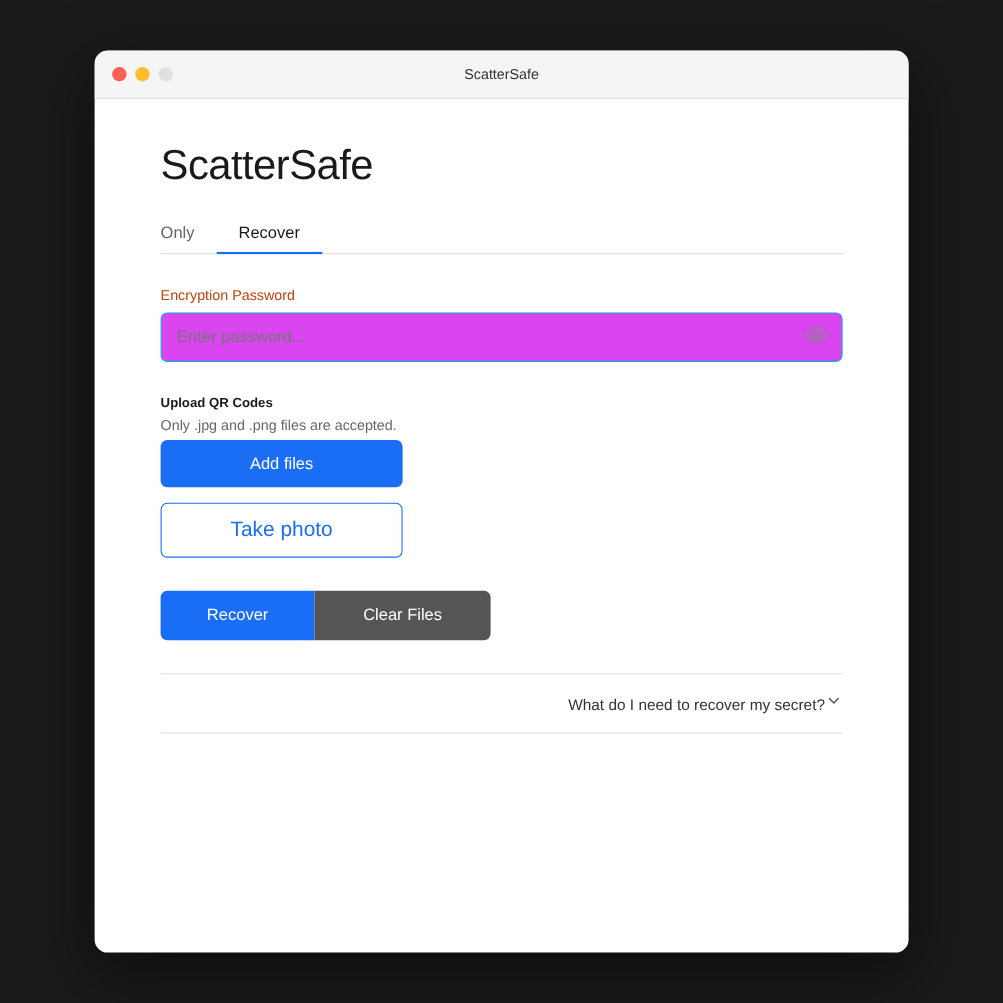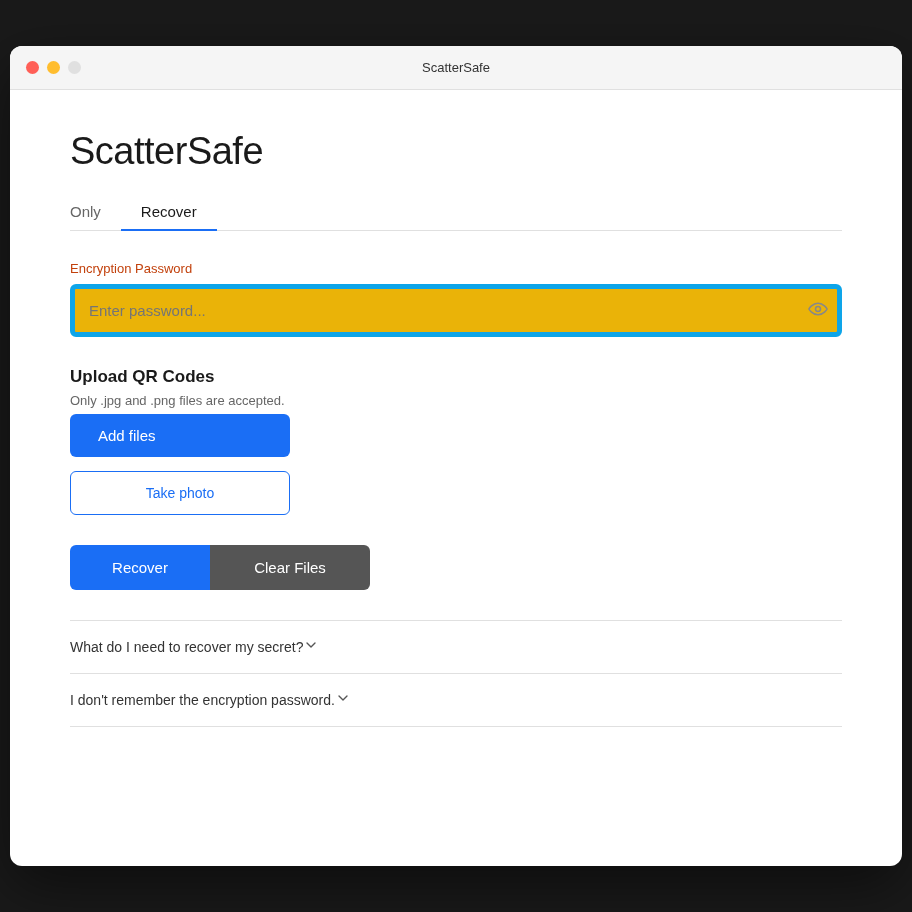--- a/index.html
+++ b/index.html
@@ -7,21 +7,21 @@
     body {
       background: #1a1a1a;
       display: flex;
       align-items: center;
       justify-content: center;
       min-height: 100vh;
       font-family: -apple-system, BlinkMacSystemFont, 'Helvetica Neue', Arial, sans-serif;
     }
 
     .window {
-      width: 892px;
+      width: 740px;
       min-height: 820px;
       background: #ffffff;
       border-radius: 12px;
       box-shadow: 0 20px 60px rgba(0,0,0,0.5);
       overflow: hidden;
       display: flex;
       flex-direction: column;
     }
 
     .titlebar {
@@ -116,39 +116,39 @@
     }
 
     .password-wrapper {
       position: relative;
       margin-bottom: 30px;
     }
 
     .password-input {
       width: 100%;
       padding: 13px 44px 13px 14px;
-      border: 5px solid #0ea5e9;
+      border: 1px solid #0ea5e9;
       border-radius: 6px;
       font-size: 15px;
-      background: #eab308;
+      background: #d946ef;
       color: #333;
       outline: none;
     }
 
     .eye-icon {
       position: absolute;
       right: 14px;
       top: 50%;
       transform: translateY(-50%);
       cursor: pointer;
       color: #888;
     }
 
     .upload-section-title {
-      font-size: 17px;
+      font-size: 12px;
       font-weight: 600;
       color: #1a1a1a;
       margin-bottom: 6px;
     }
 
     .upload-subtitle {
       font-size: 13px;
       color: #666;
       margin-bottom: 6px;
     }
@@ -157,31 +157,31 @@
       display: inline-block;
       background: #1a6ef5;
       color: #fff;
       border: none;
       border-radius: 6px;
       padding: 13px 28px;
       font-size: 15px;
       cursor: pointer;
       margin-bottom: 14px;
       width: 220px;
-      text-align: left;
+      text-align: center;
     }
 
     .btn-take-photo {
       display: inline-block;
       background: #fff;
       color: #1a6ef5;
       border: 1.5px solid #1a6ef5;
       border-radius: 6px;
       padding: 13px 28px;
-      font-size: 14px;
+      font-size: 19px;
       cursor: pointer;
       margin-bottom: 30px;
       width: 220px;
       text-align: center;
     }
 
     .action-row {
       display: flex;
       gap: 0;
       margin-bottom: 30px;
@@ -210,21 +210,21 @@
     }
 
     .faq-section {
       border-top: 1px solid #e0e0e0;
     }
 
     .faq-item {
       border-bottom: 1px solid #e0e0e0;
       padding: 16px 0;
       display: flex;
-      justify-content: flex-start;
+      justify-content: flex-end;
       align-items: center;
       cursor: pointer;
     }
 
     .faq-question {
       font-size: 14px;
       color: #333;
     }
 
     .chevron-icon {
@@ -289,23 +289,15 @@
 
     <div class="faq-section">
       <div class="faq-item">
         <span class="faq-question">What do I need to recover my secret?</span>
         <span class="chevron-icon">
           <svg width="16" height="16" viewBox="0 0 24 24" fill="none" stroke="currentColor" stroke-width="2" stroke-linecap="round" stroke-linejoin="round">
             <polyline points="6 9 12 15 18 9"></polyline>
           </svg>
         </span>
       </div>
-      <div class="faq-item">
-        <span class="faq-question">I don't remember the encryption password.</span>
-        <span class="chevron-icon">
-          <svg width="16" height="16" viewBox="0 0 24 24" fill="none" stroke="currentColor" stroke-width="2" stroke-linecap="round" stroke-linejoin="round">
-            <polyline points="6 9 12 15 18 9"></polyline>
-          </svg>
-        </span>
-      </div>
     </div>
   </div>
 </div>
 
 </body></html>

